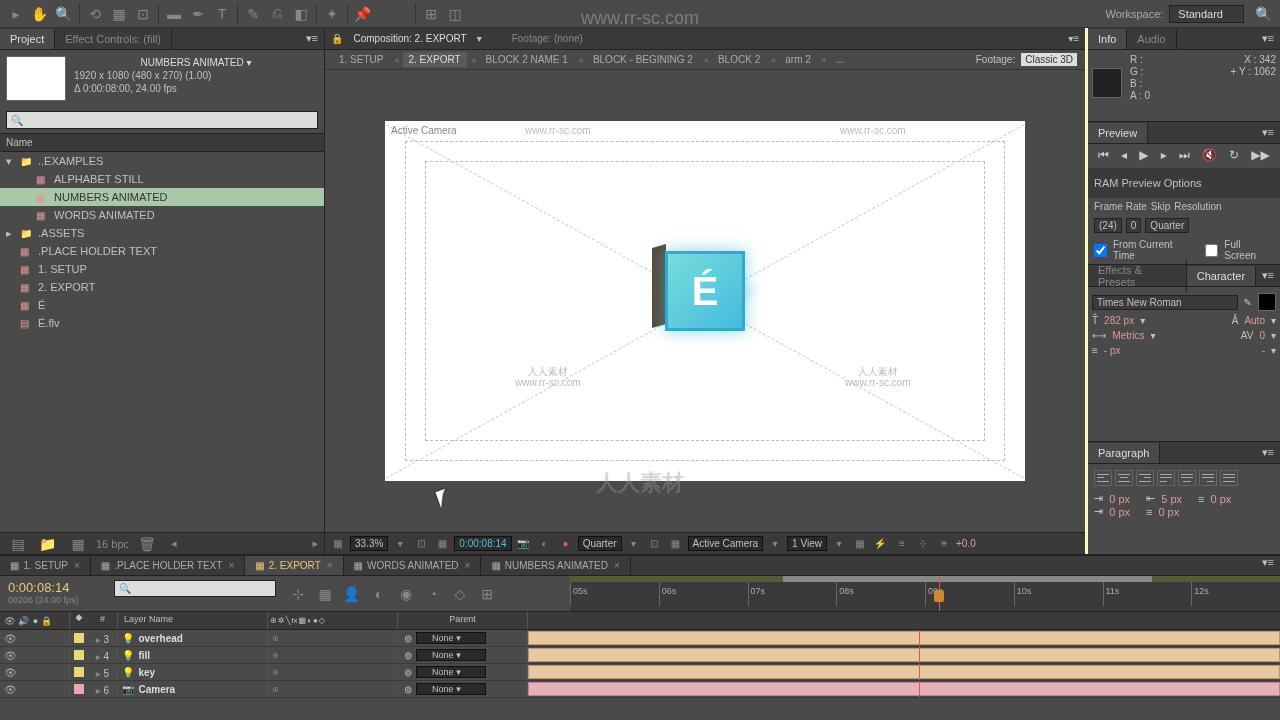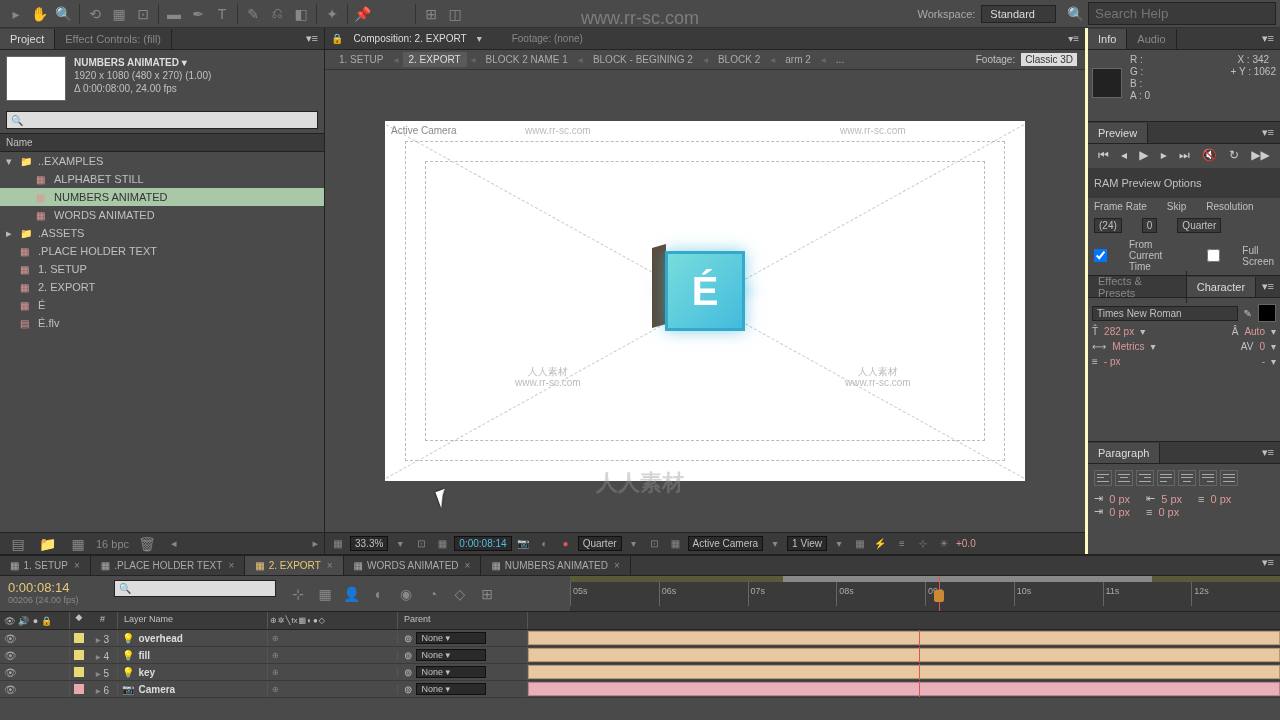--- a/index.html
+++ b/index.html
@@ -12,21 +12,21 @@
 .search-help { width: 188px; background: #3a3a3a; border: 1px solid #222; padding: 3px 6px; color: #888; }
 .main-row { display: flex; height: 526px; }
 .left-col { width: 325px; display: flex; flex-direction: column; border-right: 1px solid #222; }
 .panel-tabs { height: 22px; background: #3a3a3a; display: flex; align-items: center; border-bottom: 1px solid #222; }
 .panel-tab { padding: 4px 10px; color: #888; cursor: pointer; border-right: 1px solid #222; }
 .panel-tab.active { background: #4a4a4a; color: #ddd; }
 .panel-menu { margin-left: auto; padding: 0 6px; cursor: pointer; }
 .proj-header { padding: 6px; display: flex; gap: 8px; background: #4a4a4a; }
 .proj-thumb { width: 60px; height: 45px; background: #fff; border: 1px solid #666; }
 .proj-info { flex: 1; font-size: 10px; line-height: 13px; }
-.proj-title { color: #ddd; font-weight: bold; }
+.proj-title { color: #ddd; font-weight: normal; text-align: center; }
 .proj-search { margin: 4px 6px; background: #ddd; border: 1px solid #222; padding: 2px 4px; color: #555; font-size: 11px; }
 .proj-search::before { content: "🔍"; font-size: 10px; margin-right: 2px; }
 .proj-list-hdr { background: #3a3a3a; padding: 3px 6px; border-top: 1px solid #222; border-bottom: 1px solid #222; font-size: 10px; }
 .proj-list { flex: 1; overflow: auto; background: #4a4a4a; }
 .proj-item { padding: 2px 6px; display: flex; align-items: center; gap: 4px; cursor: pointer; font-size: 11px; height: 18px; }
 .proj-item.folder { font-weight: normal; }
 .proj-item.selected { background: #a8c8a8; color: #333; }
 .proj-item .twisty { width: 10px; color: #bbb; }
 .proj-item .icn { width: 14px; color: #d99; font-size: 10px; }
 .proj-foot { height: 22px; background: #3a3a3a; border-top: 1px solid #222; display: flex; align-items: center; padding: 0 6px; gap: 6px; color: #888; }
@@ -56,26 +56,26 @@
 .cube-side { width: 14px; height: 80px; background: #5a4a3a; position: absolute; left: -3px; top: 0px; transform: skewY(-15deg); }
 .glow { position: absolute; left: -20px; top: 30px; width: 140px; height: 30px; background: radial-gradient(ellipse, rgba(80,180,255,0.5), transparent 60%); filter: blur(3px); }
 .watermark { position: absolute; color: #bbb; font-size: 10px; text-align: center; line-height: 11px; }
 .viewer-foot { height: 22px; background: #3a3a3a; border-top: 1px solid #222; display: flex; align-items: center; padding: 0 4px; gap: 3px; font-size: 10px; }
 .vf-box { background: #2a2a2a; border: 1px solid #111; padding: 1px 4px; }
 .vf-icn { width: 18px; text-align: center; cursor: pointer; color: #888; }
 .right-col { width: 195px; display: flex; flex-direction: column; border-left: 3px solid #fef9c3; background: #4a4a4a; }
 .info-panel { padding: 4px; border-bottom: 1px solid #222; font-size: 10px; line-height: 12px; height: 72px; display: flex; }
 .info-swatch { width: 30px; height: 30px; background: #222; border: 1px solid #666; margin-right: 8px; margin-top: 14px; }
 .info-rgba { flex: 1; }
-.info-xy { text-align: center; }
+.info-xy { text-align: right; }
 .preview-panel { border-bottom: 1px solid #222; padding: 0; }
 .preview-ctrl { display: flex; justify-content: space-around; padding: 4px; }
 .pv-btn { cursor: pointer; color: #ccc; font-size: 12px; }
 .preview-opts { background: #3a3a3a; padding: 9px 6px; margin-top: 2px; }
-.preview-row { display: flex; gap: 20px; padding: 3px 6px; font-size: 10px; align-items: center; }
+.preview-row { display: flex; gap: 4px; padding: 3px 6px; font-size: 10px; align-items: center; }
 .dd-sm { background: #3a3a3a; border: 1px solid #222; padding: 1px 4px; font-size: 10px; }
 .chk { margin-right: 2px; }
 .char-panel { flex: 1; border-bottom: 1px solid #222; }
 .char-body { padding: 4px; font-size: 10px; }
 .char-row { display: flex; gap: 6px; align-items: center; padding: 2px 0; }
 .char-val { color: #d99; }
 .color-swatches { display: flex; flex-direction: column; gap: 0; }
 .sw { width: 18px; height: 18px; border: 1px solid #666; }
 .para-panel { height: 90px; }
 .para-icons { display: flex; gap: 3px; padding: 6px; }
@@ -96,21 +96,21 @@
 .tl-ruler { flex: 1; position: relative; background: #3a3a3a; }
 .ruler-marks { position: absolute; top: 6px; left: 0; right: 0; height: 24px; display: flex; }
 .ruler-mark { flex: 1; border-left: 1px solid #666; font-size: 9px; padding-left: 2px; color: #aaa; padding-top: 4px; }
 .playhead-ruler { position: absolute; top: 0; bottom: 0; width: 1px; background: #d55; left: 52%; }
 .playhead-ruler::before { content: ""; position: absolute; top: 14px; left: -5px; width: 10px; height: 12px; background: #cc8833; border-radius: 2px; }
 .tl-cols-hdr { height: 18px; background: #3a3a3a; display: flex; border-bottom: 1px solid #222; font-size: 9px; }
 .col-sw { width: 70px; padding: 2px 4px; border-right: 1px solid #555; display: flex; gap: 3px; align-items: center; }
 .col-num { width: 30px; text-align: center; border-right: 1px solid #555; padding-top: 2px; }
 .col-name { width: 150px; padding: 2px 6px; border-right: 1px solid #555; }
 .col-modes { width: 130px; border-right: 1px solid #555; display: flex; gap: 1px; align-items: center; font-size: 8px; padding: 0 2px; }
-.col-parent { width: 130px; padding: 2px 6px; border-right: 1px solid #555; }
+.col-parent { width: 130px; padding: 2px 6px; border-right: 1px solid #555; text-align: center; }
 .col-bars { flex: 1; position: relative; }
 .tl-rows { flex: 1; overflow: auto; }
 .tl-row { height: 17px; display: flex; border-bottom: 1px solid #3a3a3a; align-items: center; font-size: 10px; }
 .tl-row .eye { width: 12px; text-align: center; color: #aaa; }
 .tl-row .dot { width: 12px; text-align: center; color: #666; }
 .tl-row .twist { width: 12px; color: #888; }
 .tl-row .lname { width: 150px; padding-left: 4px; color: #ddd; font-weight: bold; }
 .tl-row .parent-dd { width: 130px; display: flex; align-items: center; gap: 4px; padding-left: 6px; }
 .tl-row .pdd { background: #2a2a2a; border: 1px solid #111; padding: 0 14px 0 4px; font-size: 9px; width: 70px; }
 .tl-row .bars { flex: 1; position: relative; height: 100%; }
@@ -148,21 +148,20 @@
   <div class="tool-sep"></div>
   <div class="tool-icon">✦</div>
   <div class="tool-sep"></div>
   <div class="tool-icon">📌</div>
   <div class="tool-sep" style="margin-left:40px"></div>
   <div class="tool-icon">⊞</div>
   <div class="tool-icon">◫</div>
   <span class="workspace-label">Workspace:</span>
   <div class="workspace-dd">Standard</div>
   <span class="tool-icon">🔍</span>
-  <input class="search-help" placeholder="Search Help" style="">
 </div>
 
 <div class="main-row">
 
   <div class="left-col">
     <div class="panel-tabs">
       <div class="panel-tab active">Project</div>
       <div class="panel-tab">Effect Controls: (fill)</div>
       <div class="panel-menu">▾≡</div>
     </div>

